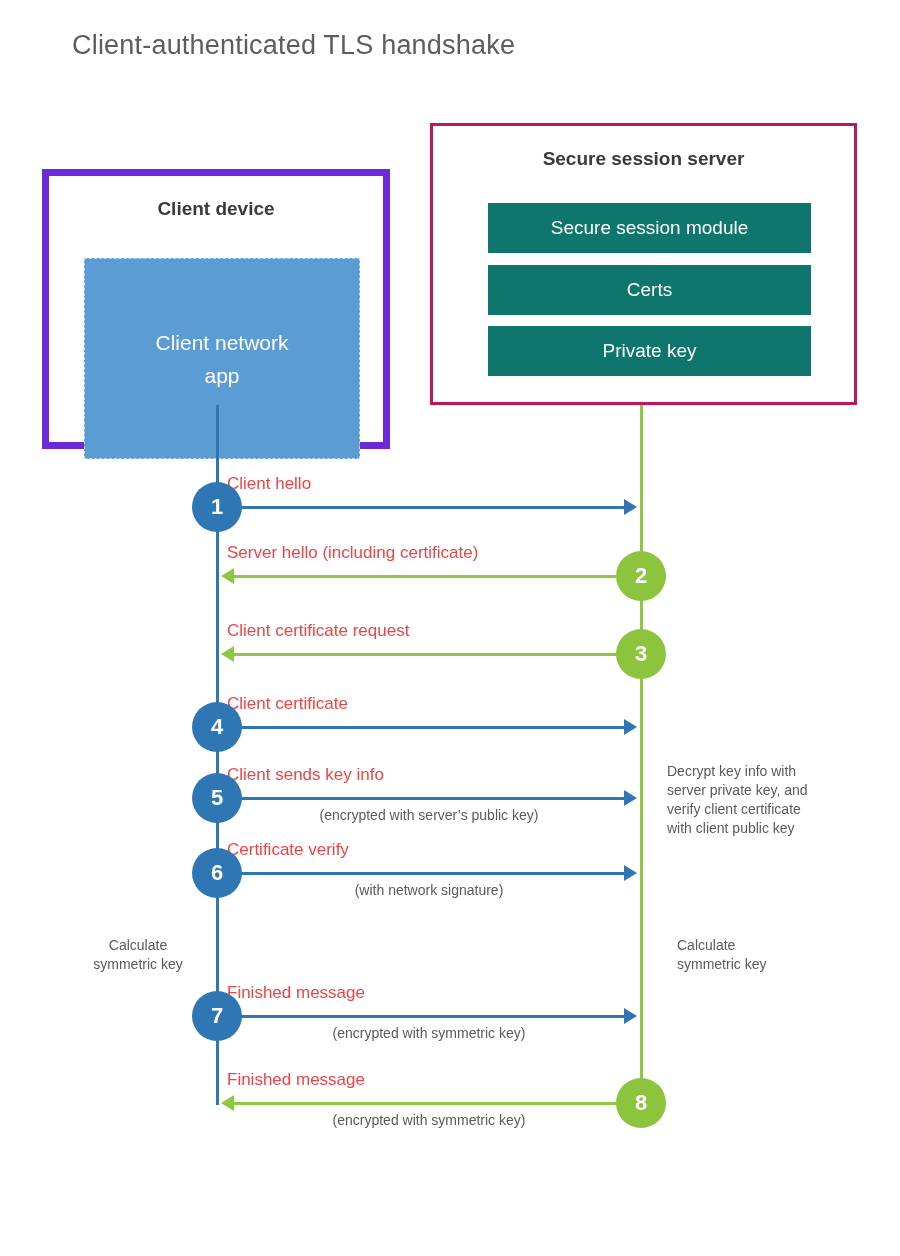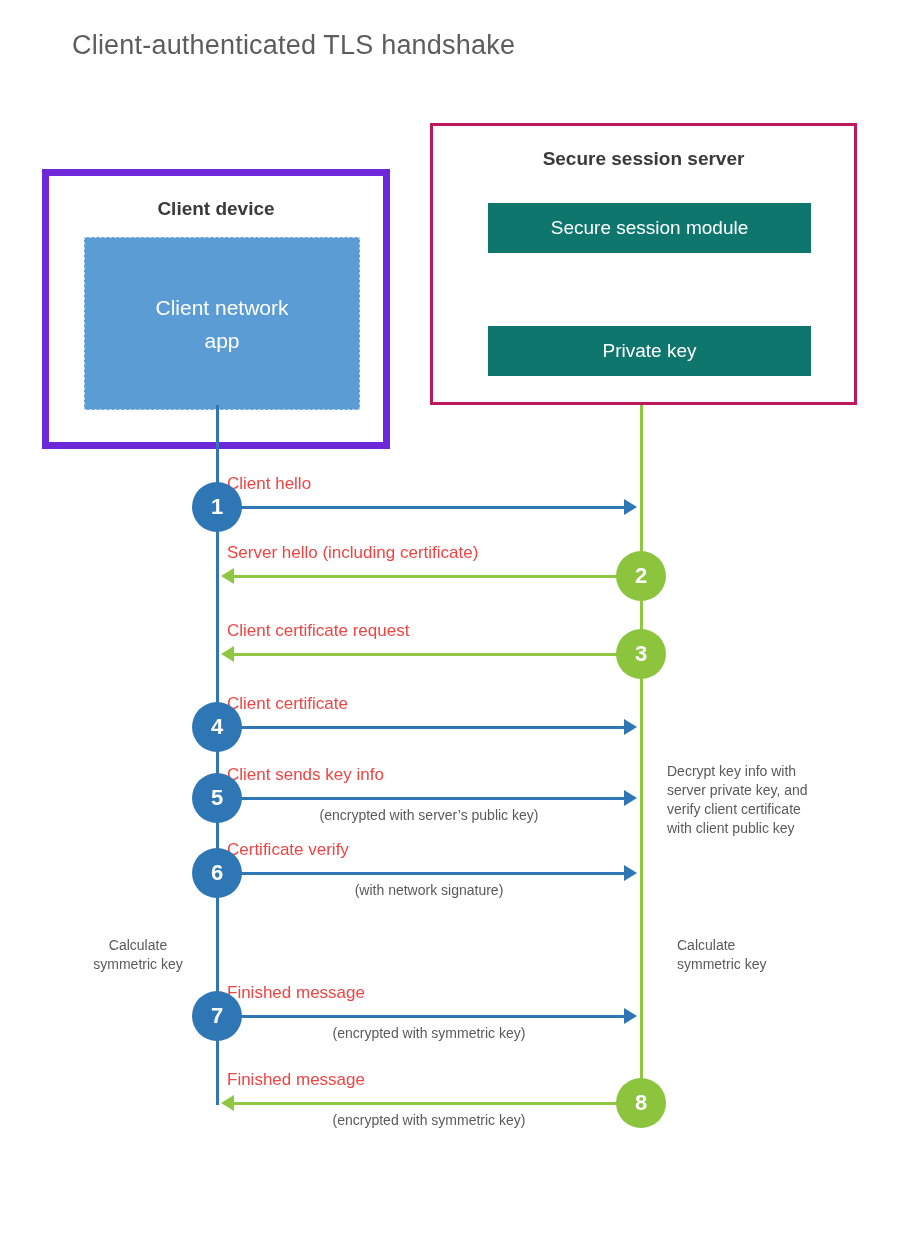--- a/index.html
+++ b/index.html
@@ -13,21 +13,21 @@
   }
   
   .actor-box{position:absolute;box-sizing:border-box;background:#fff;}
   .client-box{left:42px;top:125px;width:348px;height:280px;border:7px solid #6d28d9;margin-top:44px;}
   .server-box{left:430px;top:123px;width:427px;height:282px;border:3px solid #be185d;}
   .actor-title{
     position:absolute;left:0;top:22px;width:100%;text-align:center;
     font-size:19px;font-weight:bold;color:#3a3a3a;
   }
   .app-box{
-    position:absolute;left:35px;top:61px;width:276px;height:173px;
+    position:absolute;left:35px;top:82px;width:276px;height:201px;
     background:#5b9cd5;border:1.5px dashed #bcd7ee;box-sizing:border-box;
     display:flex;align-items:center;justify-content:center;
     color:#ffffff;font-size:21px;line-height:33px;text-align:center;white-space:pre-line;
   }
   .module-bar{
     position:absolute;left:43px;width:323px;height:50px;background:#0f766e;
     display:flex;align-items:center;justify-content:center;
     color:#ffffff;font-size:19px;margin-left:12px;
   }
   .bar-0{top:77px;} .bar-1{top:139px;} .bar-2{top:200px;}
@@ -92,20 +92,21 @@
 
   <div class="actor-box client-box">
     <div class="actor-title">Client device</div>
     <div class="app-box">Client network
 app</div>
   </div>
 
   <div class="actor-box server-box">
     <div class="actor-title">Secure session server</div>
     <div class="module-bar bar-0">Secure session module</div>
+    <div class="module-bar bar-1">Certs</div>
     <div class="module-bar bar-2">Private key</div>
   </div>
 
   <div class="vline vline-blue"></div>
   <div class="vline vline-green"></div>
 
   <div class="msg-label y1">Client hello</div>
   <div class="arrow blue right y1"></div>
   <div class="circle blue y1">1</div>
 

